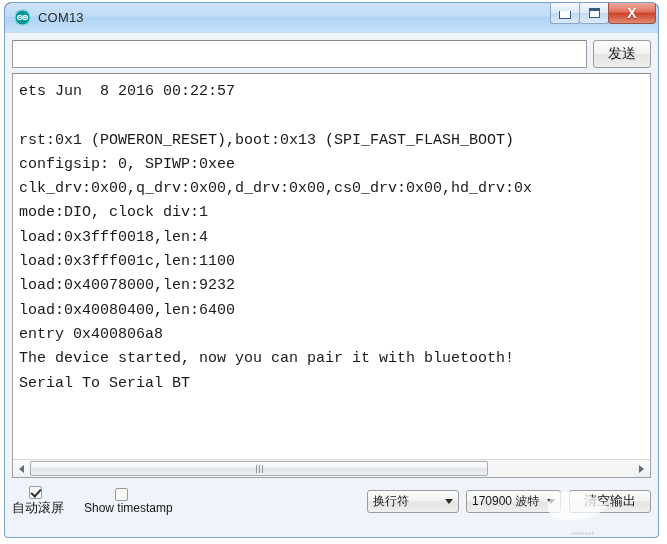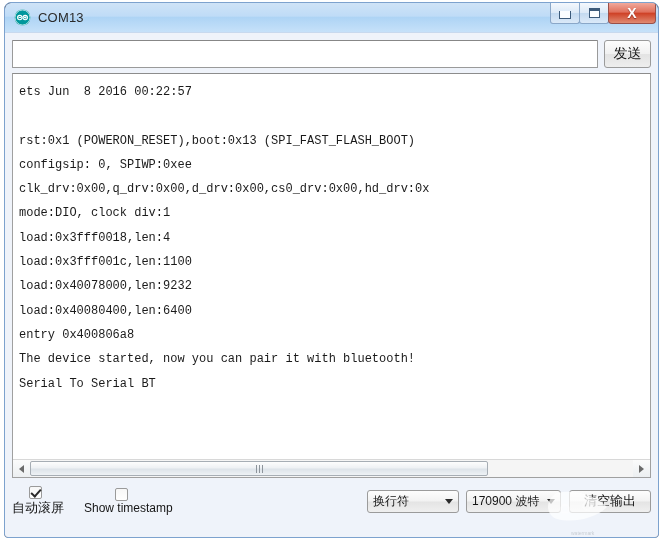--- a/index.html
+++ b/index.html
@@ -128,21 +128,21 @@
     background: #ffffff;
     font-family: "Liberation Sans", sans-serif;
     font-size: 13px;
     padding: 2px 4px;
     outline: none;
     color: #000;
     border-radius: 1px;
   }
   .send-btn {
     flex: 0 0 auto;
-    width: 47px;
+    width: 58px;
     margin-left: 6px;
     box-sizing: border-box;
     border: 1px solid #9b9b9b;
     border-radius: 3px;
     background: linear-gradient(to bottom, #fdfdfd 0%, #f1f1f1 48%, #e3e3e3 52%, #eeeeee 100%);
     font-size: 14px;
     color: #151515;
     font-family: "Liberation Sans", sans-serif;
     cursor: default;
     padding: 0;
@@ -158,21 +158,21 @@
     background: #ffffff;
     overflow: hidden;
   }
   .console-text {
     position: absolute;
     left: 0; right: 0; top: 0;
     bottom: 17px;
     padding: 6px 0 0 6px;
     margin: 0;
     font-family: "Liberation Mono", "DejaVu Sans Mono", monospace;
-    font-size: 12px;
+    font-size: 15px;
     line-height: 24.3px;
     color: #1a1a1a;
     white-space: pre;
     overflow: hidden;
     letter-spacing: 0px;
   }
 
   
   .hscroll {
     position: absolute;

